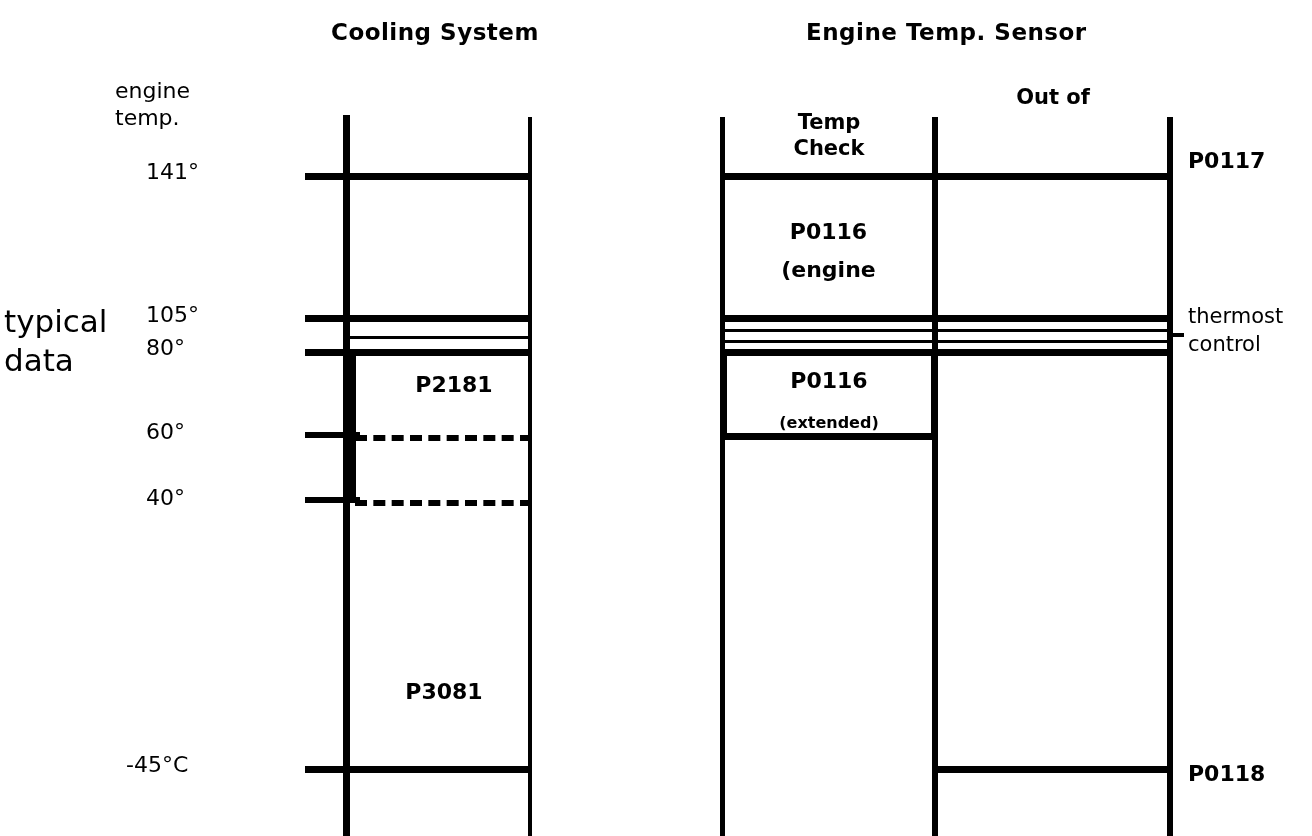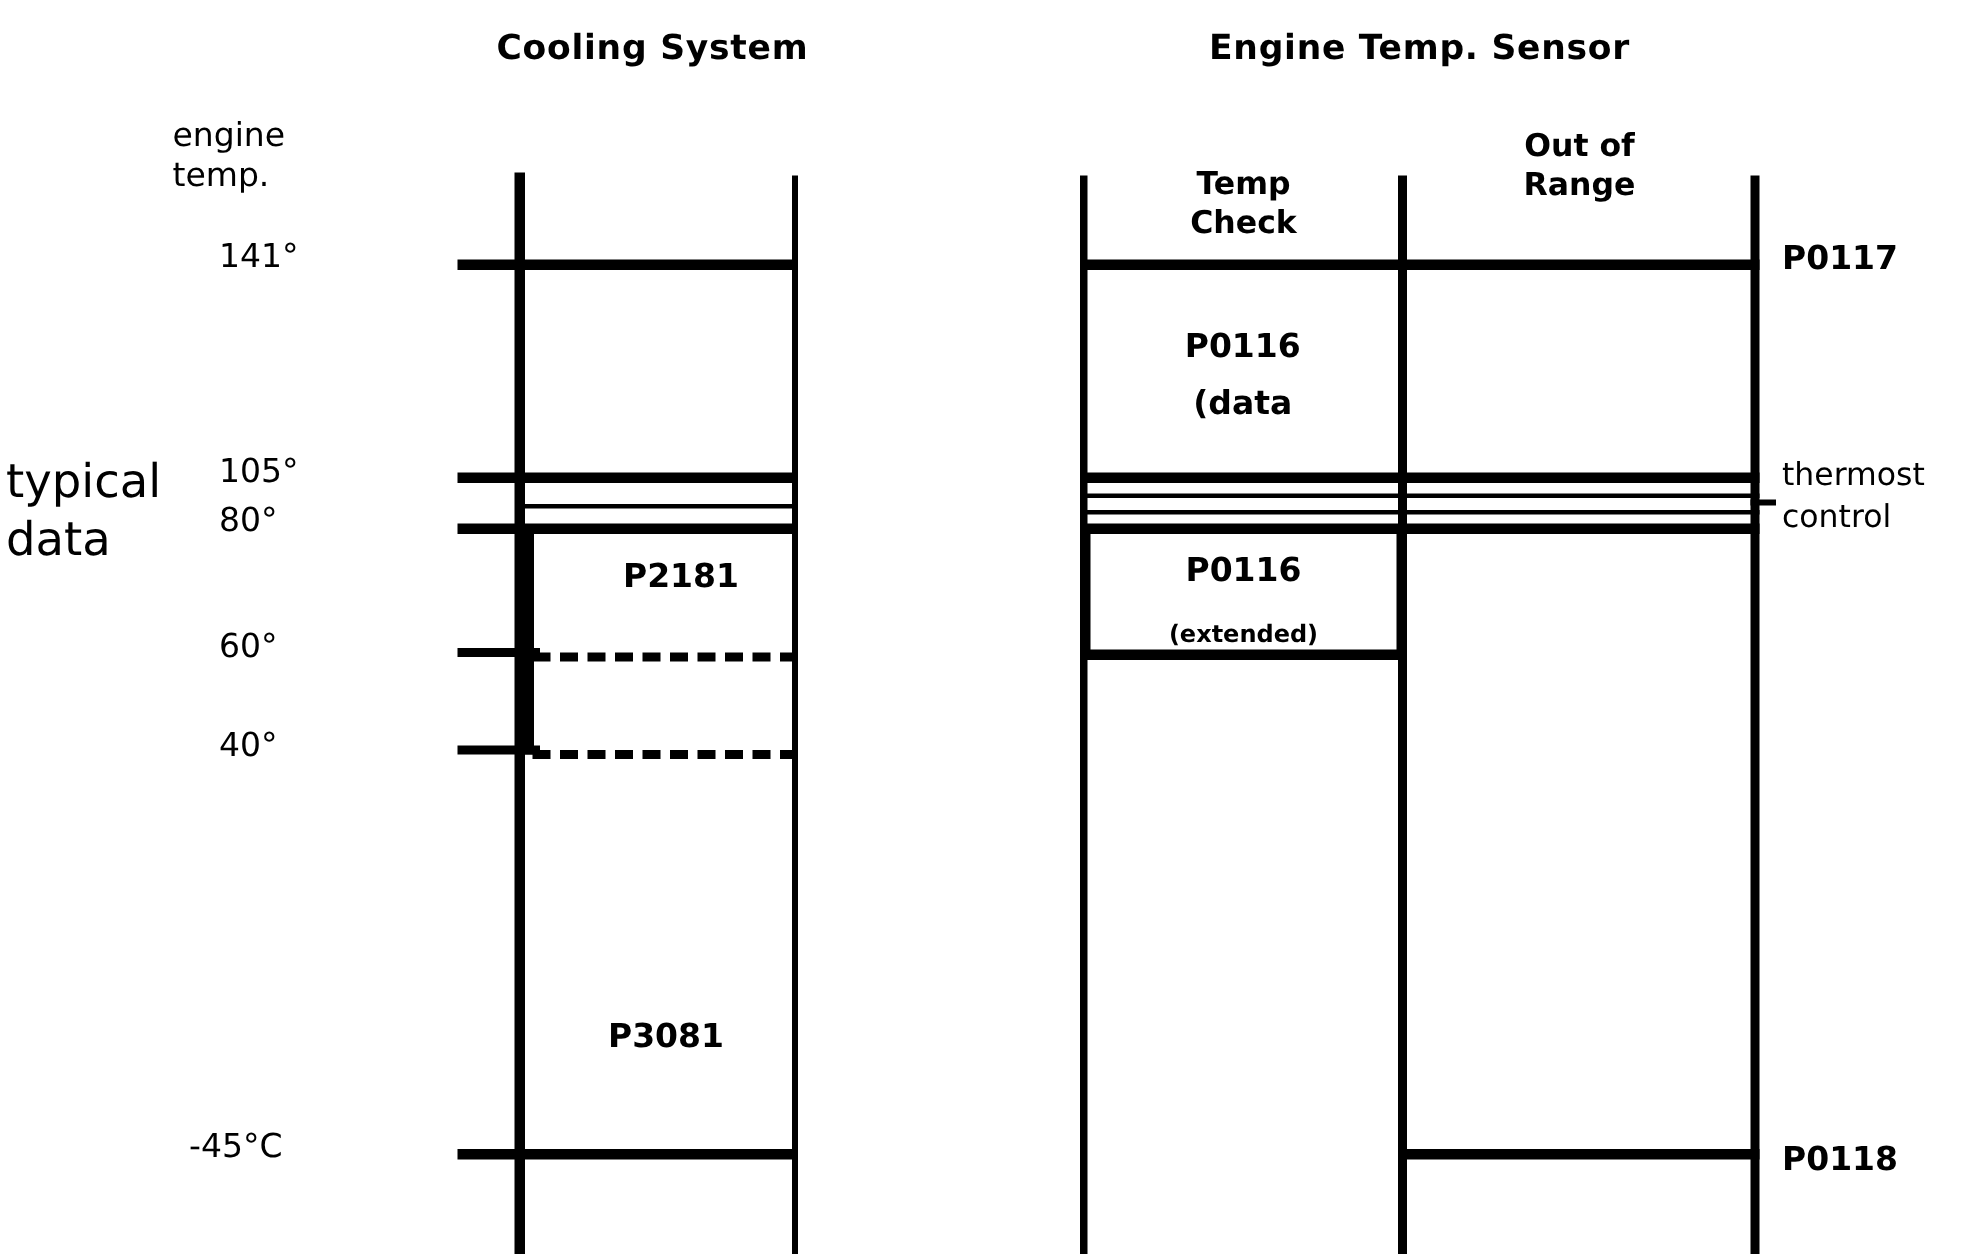--- a/index.html
+++ b/index.html
@@ -152,27 +152,26 @@
   <div class="vline" style="left:720px; top:356px; width:7px; height:84px;"></div>
   <div class="vline" style="left:931px; top:356px; width:7px; height:84px;"></div>
   <div class="hline" style="left:720px; top:433px; width:218px; height:7px;"></div>
 
   <div class="hline" style="left:934px; top:766px; width:239px; height:7px;"></div>
 
   <div class="txt col-head" style="left:725px; top:110px; width:208px;">Temp</div>
   <div class="txt col-head" style="left:725px; top:136px; width:208px;">Check</div>
 
   <div class="txt col-head" style="left:938px; top:85px; width:230px;">Out of</div>
-  <div class="txt col-head" style="left:938px; top:111px; width:230px;">Range</div>
 
   <div class="txt code-label" style="left:725px; top:219px; width:207px;">P0116</div>
-  <div class="txt code-label" style="left:725px; top:257px; width:207px;">(data</div>
+  <div class="txt code-label" style="left:725px; top:257px; width:207px;">(engine</div>
 
   <div class="txt code-label" style="left:727px; top:368px; width:204px;">P0116</div>
   <div class="txt code-small" style="left:727px; top:398px; width:204px;">(extended)</div>
 
-  <div class="txt code-right" style="left:1188px; top:160px;">P0117</div>
+  <div class="txt code-right" style="left:1188px; top:148px;">P0117</div>
   <div class="txt code-right" style="left:1188px; top:761px;">P0118</div>
 
   <div class="txt side-note" style="left:1188px; top:303px;">thermost</div>
   <div class="txt side-note" style="left:1188px; top:331px;">control</div>
 
 </div>
 
 </body></html>

